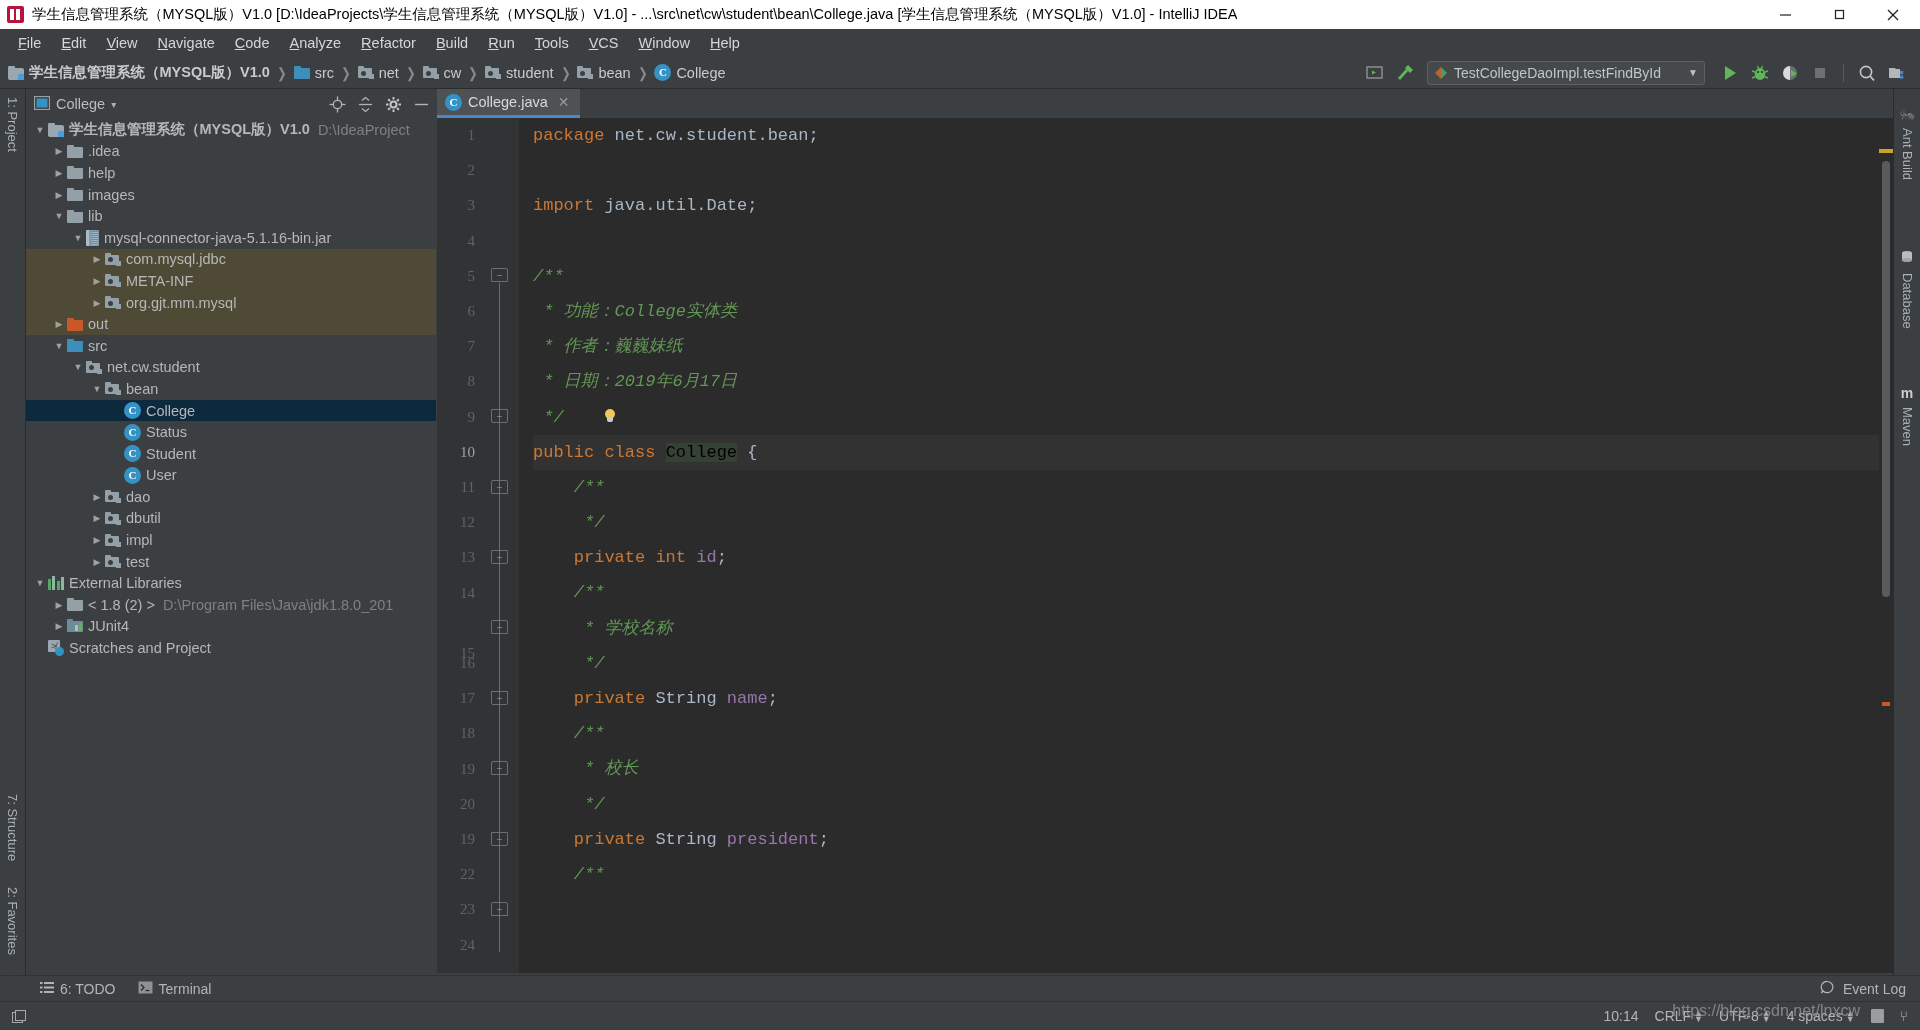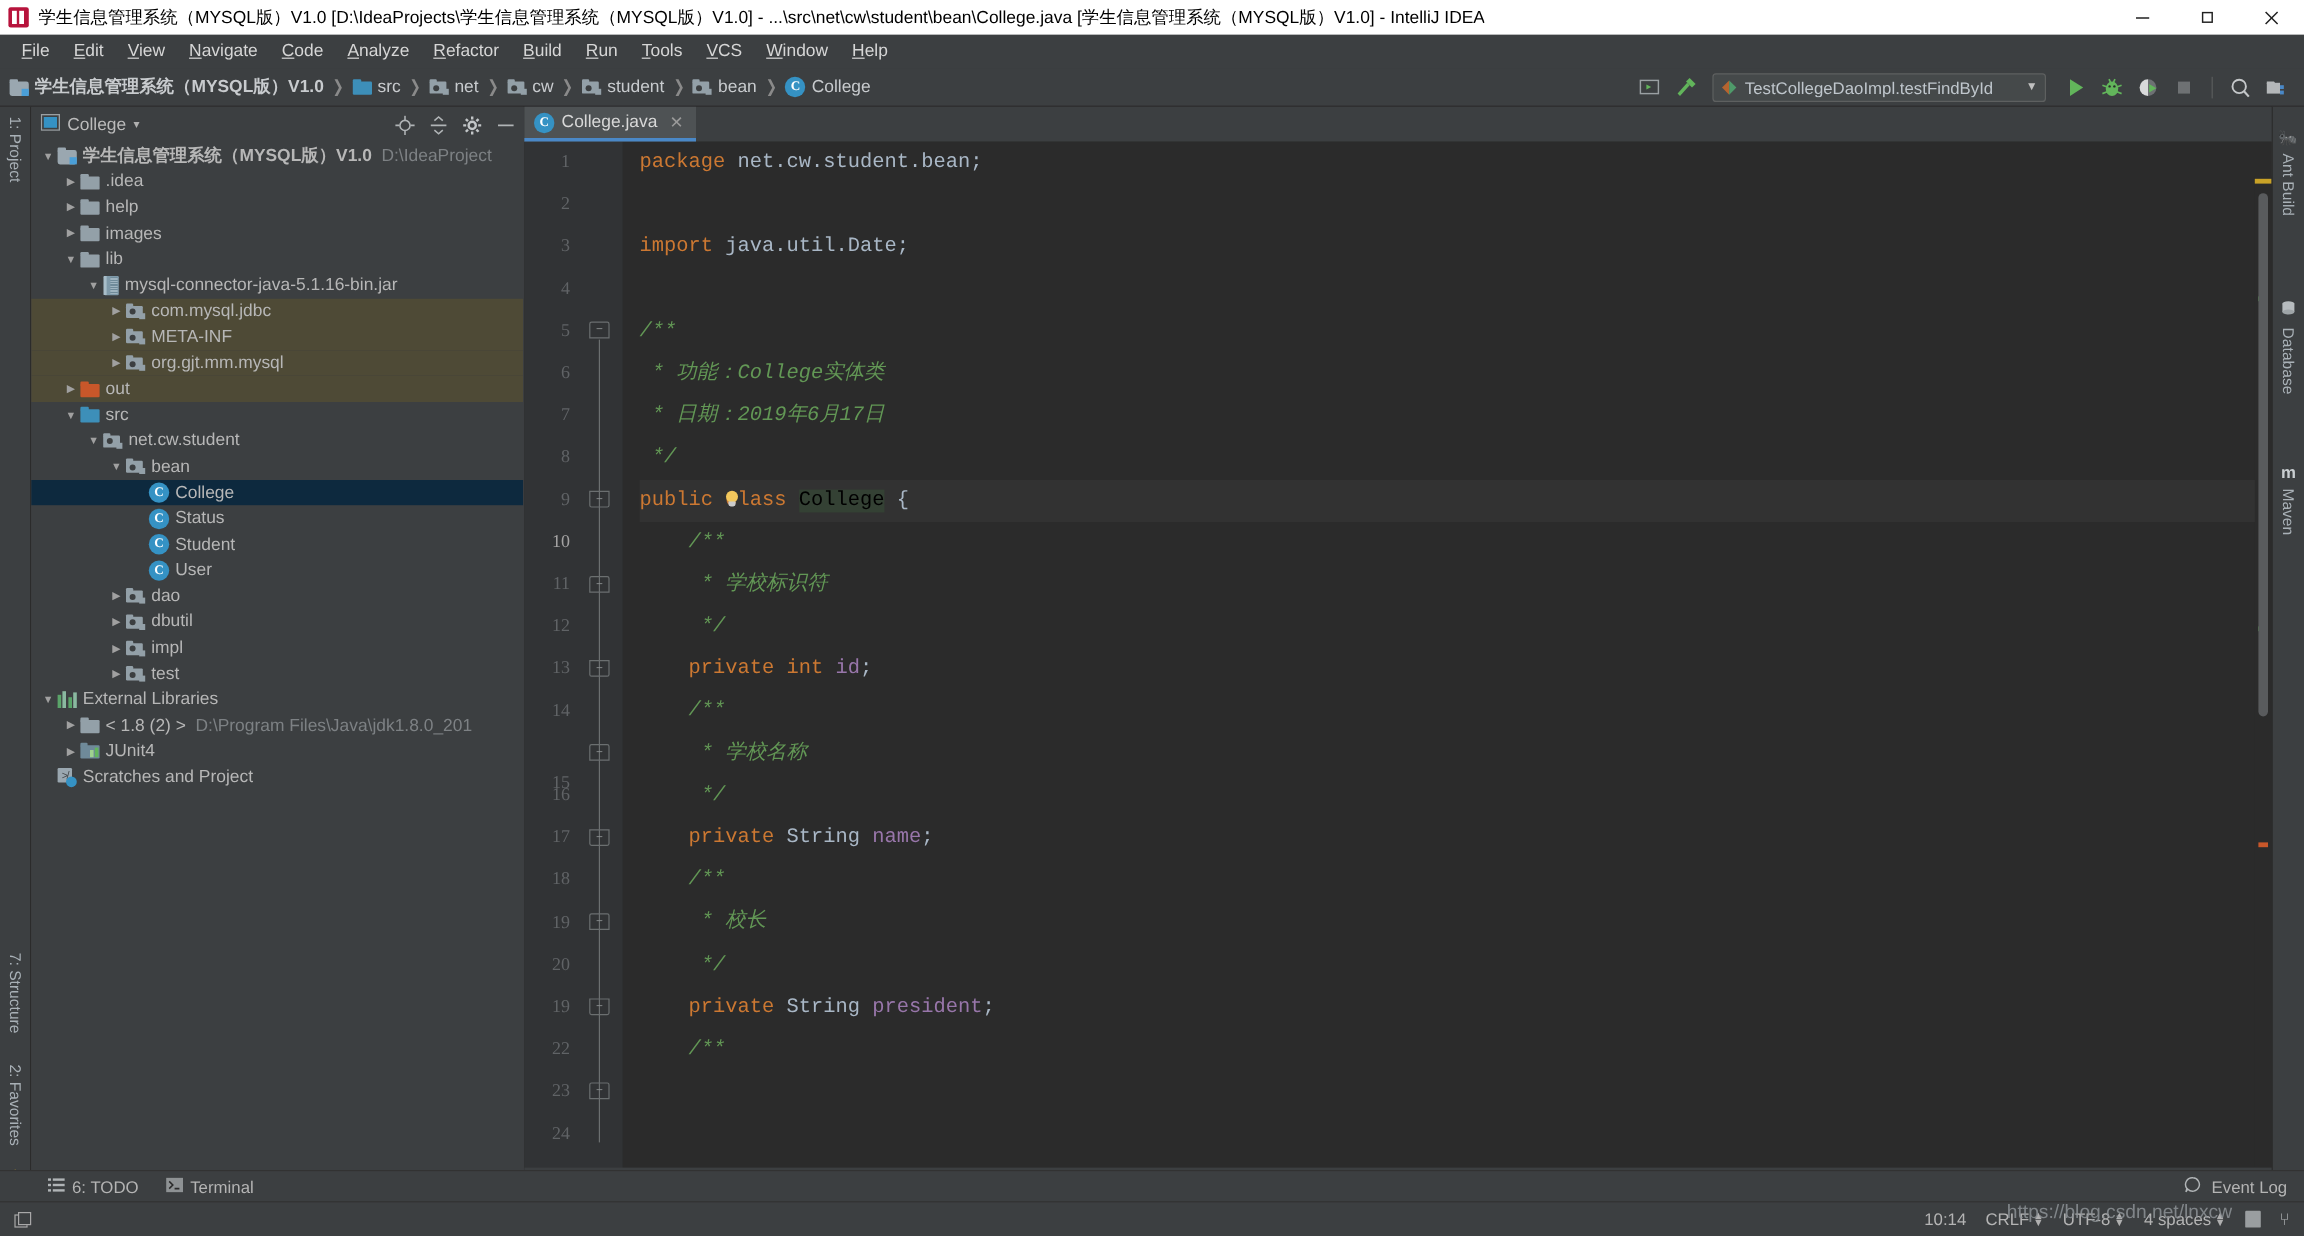--- a/index.html
+++ b/index.html
@@ -810,29 +810,29 @@
           <div class="foldmark open" style="top: 784px; left: 54px;">–</div>
           <div class="gnum" style="top: 809.6px;">24</div>
         </div>
       <div class="code" id="code">
           <div class="cline"><span class="kw">package</span><span class="pln"> net.cw.student.bean;</span></div>
           <div class="cline">&nbsp;</div>
           <div class="cline"><span class="kw">import</span><span class="pln"> java.util.Date;</span></div>
           <div class="cline">&nbsp;</div>
           <div class="cline"><span class="cmt">/**</span></div>
           <div class="cline"><span class="cmt"> * 功能：College实体类</span></div>
+          <div class="cline"><span class="cmt"> * 作者：巍巍妹纸</span></div>
           <div class="cline"><span class="cmt"> * 日期：2019年6月17日</span></div>
           <div class="bulb" style="top: 290.6px; left: 84px;">
             <span class="g"></span>
             <span class="b"></span>
           </div>
           <div class="cline"><span class="cmt"> */</span></div>
           <div class="cline cur"><span class="kw">public class </span><span class="hlt">College</span><span class="pln"> {</span></div>
           <div class="cline"><span class="cmt">    /**</span></div>
-          <div class="cline"><span class="cmt">     * 学校标识符</span></div>
           <div class="cline"><span class="cmt">     */</span></div>
           <div class="cline"><span class="kw">    private int </span><span class="fld">id</span><span class="pln">;</span></div>
           <div class="cline"><span class="cmt">    /**</span></div>
           <div class="cline"><span class="cmt">     * 学校名称</span></div>
           <div class="cline"><span class="cmt">     */</span></div>
           <div class="cline"><span class="kw">    private </span><span class="cls">String </span><span class="fld">name</span><span class="pln">;</span></div>
           <div class="cline"><span class="cmt">    /**</span></div>
           <div class="cline"><span class="cmt">     * 校长</span></div>
           <div class="cline"><span class="cmt">     */</span></div>
           <div class="cline"><span class="kw">    private </span><span class="cls">String </span><span class="fld">president</span><span class="pln">;</span></div>

